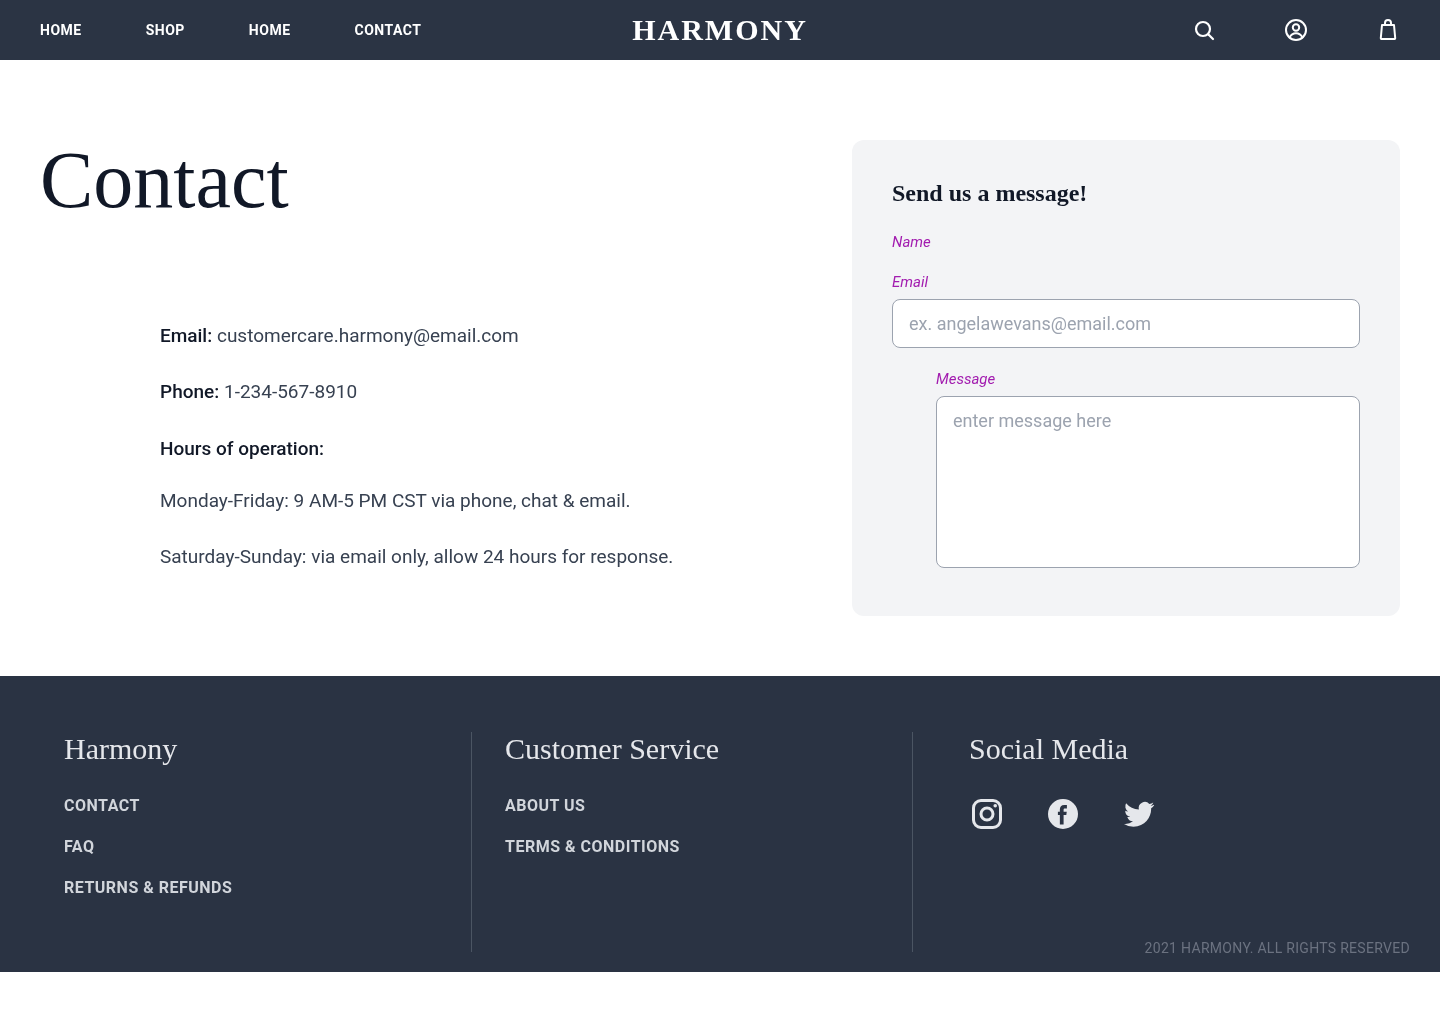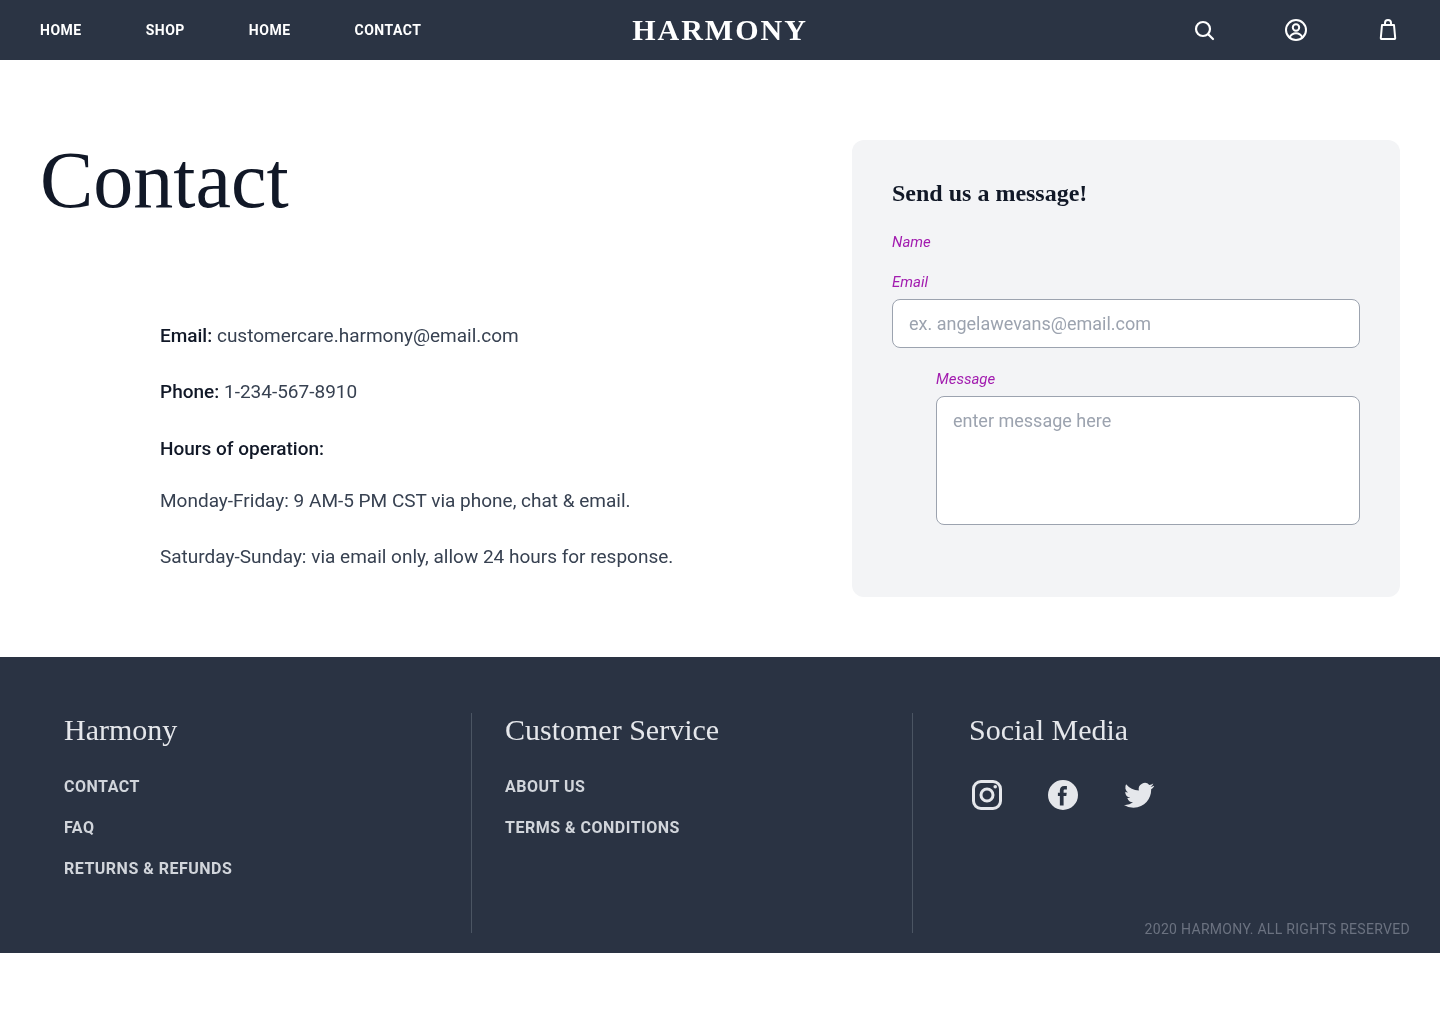--- a/index.html
+++ b/index.html
@@ -114,21 +114,21 @@
     width: 100%;
     border: 1.5px solid var(--border-gray);
     border-radius: 8px;
     background: #ffffff;
     padding: 13px 16px;
     font-size: 18px;
     font-family: inherit;
     color: var(--text-dark);
   }
   .text-input::placeholder, .textarea::placeholder { color: #9ca3af; }
-  .textarea { height: 129px; resize: none; }
+  .textarea { height: 172px; resize: none; }
 
   
   .footer {
     background: var(--dark2);
     color: var(--footer-text);
     display: flex;
     padding: 56px 64px 20px 64px;
     position: relative;
     min-height: 296px;
   }
@@ -285,14 +285,14 @@
           </svg>
       </span>
       <span class="social-icon">
         <svg viewBox="0 0 24 24" fill="currentColor">
             <path d="M22 5.9c-.7.3-1.5.6-2.3.7.8-.5 1.5-1.3 1.8-2.3-.8.5-1.7.8-2.6 1a4.1 4.1 0 0 0-7 3.7A11.7 11.7 0 0 1 3.4 4.8a4.1 4.1 0 0 0 1.3 5.5c-.7 0-1.3-.2-1.9-.5v.1a4.1 4.1 0 0 0 3.3 4 4.2 4.2 0 0 1-1.9.1 4.1 4.1 0 0 0 3.8 2.9A8.3 8.3 0 0 1 2 18.6 11.7 11.7 0 0 0 8.3 20.5c7.6 0 11.8-6.3 11.8-11.8v-.5c.8-.6 1.5-1.3 2-2.1l-.1-.2z"></path>
           </svg>
       </span>
     </div>
   </div>
 
-  <div class="copyright">2020 HARMONY. ALL RIGHTS RESERVED</div>
+  <div class="copyright">2021 HARMONY. ALL RIGHTS RESERVED</div>
 </footer>
 
 </body></html>

